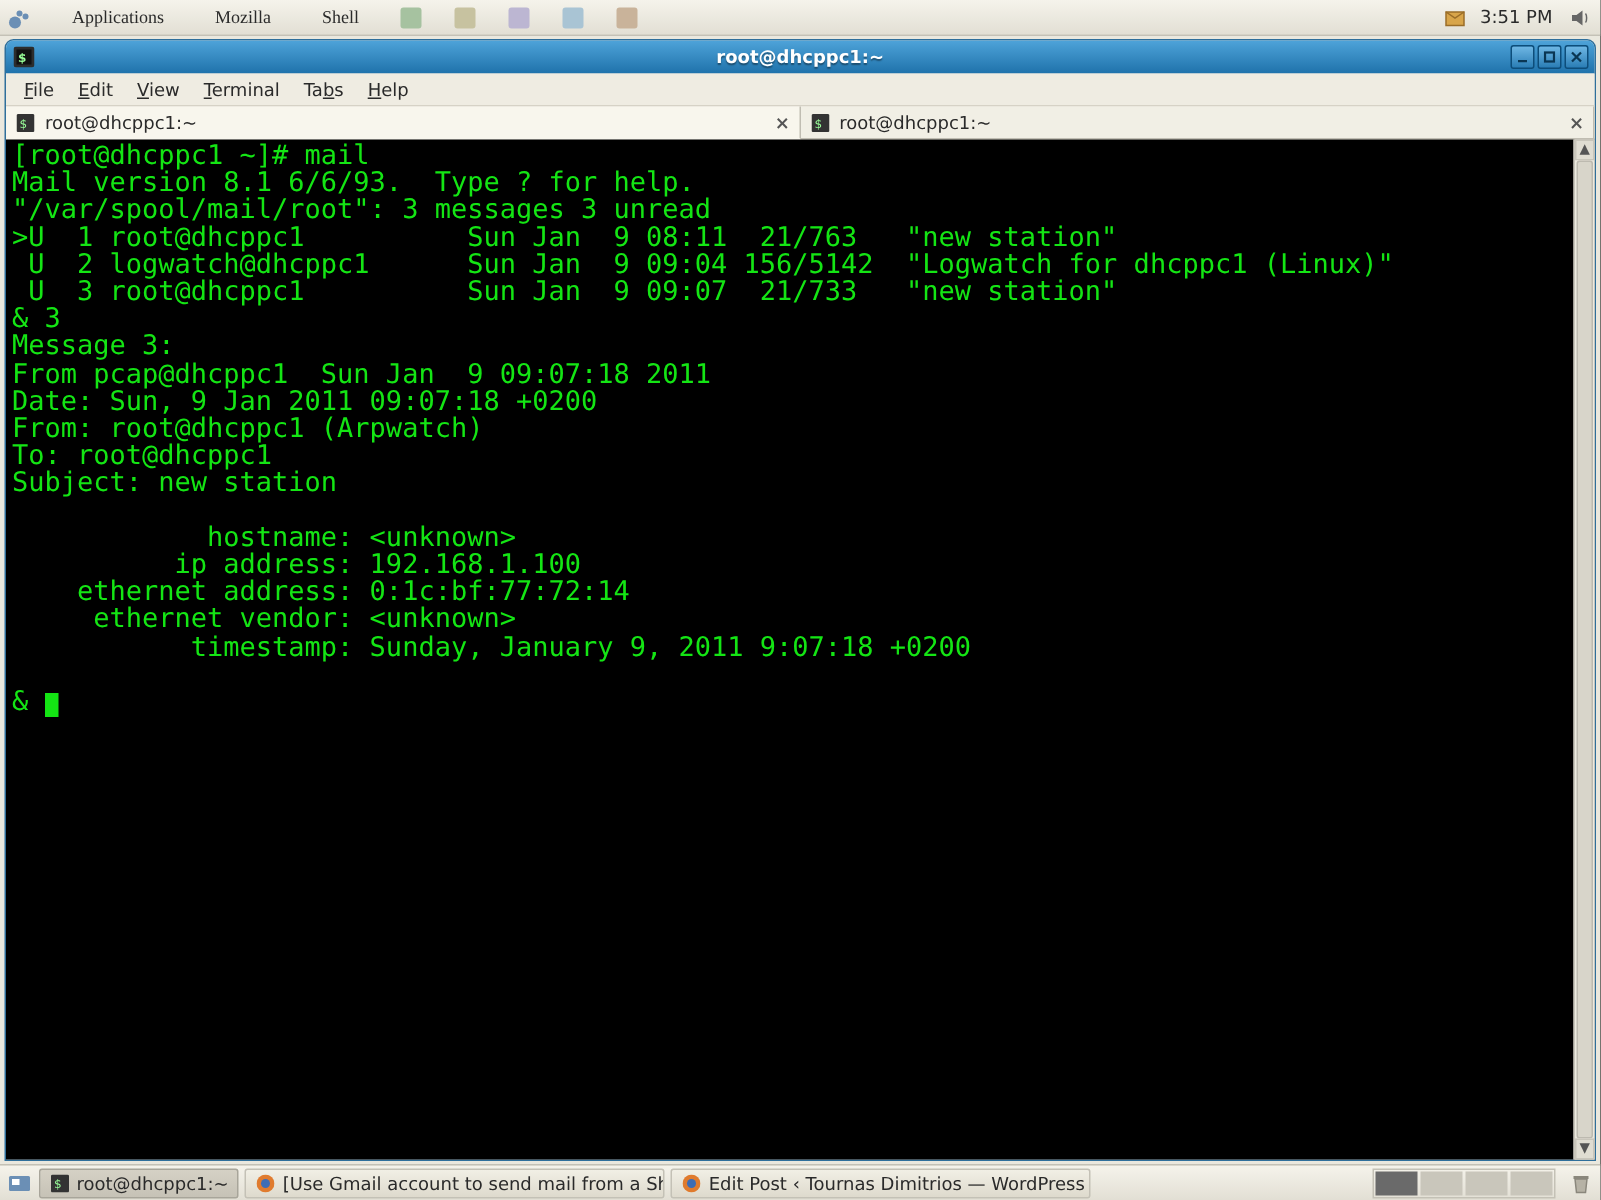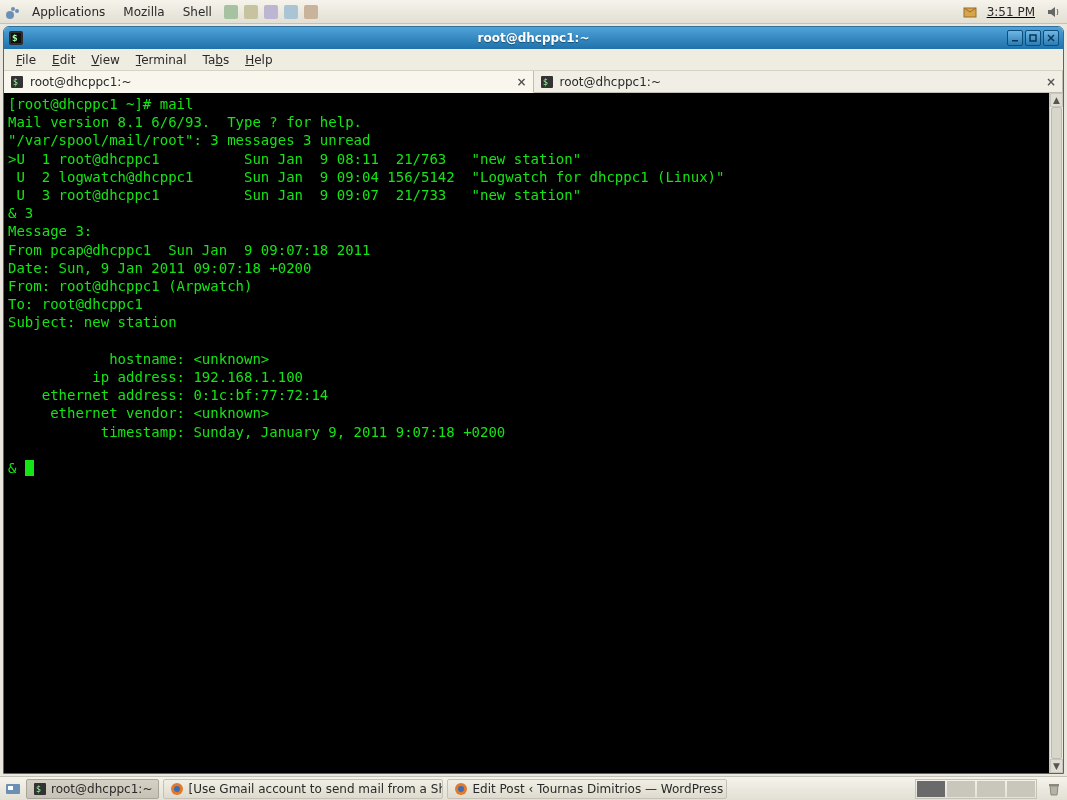--- a/index.html
+++ b/index.html
@@ -1,21 +1,21 @@
 <!DOCTYPE html>
 <html><head>
 <meta charset="utf-8">
 <style>
   * { margin: 0; padding: 0; box-sizing: border-box; }
   body { font-family: "DejaVu Sans", Arial, sans-serif; font-size: 12px; background: #eae8de; width: 1067px; height: 800px; overflow: hidden; position: relative; }
   
   
   .top-panel { height: 24px; background: linear-gradient(#f5f3eb, #e2dfd4); border-bottom: 1px solid #c4c1b6; display: flex; align-items: center; padding: 0 4px; }
-  .top-panel .left { display: flex; align-items: center; gap: 2px; }
-  .top-panel .right { margin-left: auto; display: flex; align-items: center; gap: 8px; text-decoration: underline; }
+  .top-panel .left { display: flex; align-items: center; gap: 18px; font-family: Liberation Serif, serif; }
+  .top-panel .right { margin-left: auto; display: flex; align-items: flex-start; gap: 8px; }
   .menu-item { padding: 2px 8px; cursor: pointer; color: #2a2a2a; }
   .panel-icon { width: 16px; height: 16px; display: inline-flex; align-items: center; justify-content: center; margin: 0 1px; }
   .clock { color: #2a2a2a; font-size: 12px; padding-right: 2px; }
 
   
   .window { position: absolute; top: 26px; left: 3px; right: 3px; bottom: 26px; border: 1px solid #2f6f9b; border-radius: 6px 6px 0 0; background: #eeece2; display: flex; flex-direction: column; }
   .titlebar { height: 22px; background: linear-gradient(#4ea3d9, #1f72ab); border-radius: 5px 5px 0 0; display: flex; align-items: center; color: #fff; font-weight: bold; padding: 0 4px; }
   .titlebar .title { position: absolute; left: 0; right: 0; text-align: center; font-size: 12px; text-shadow: 0 1px 1px rgba(0,0,0,.4); }
   .titlebar .app-icon { position: relative; z-index: 2; width: 16px; height: 16px; display: inline-flex; align-items: center; justify-content: center; }
   .win-controls { position: relative; z-index: 2; margin-left: auto; display: flex; gap: 2px; }
@@ -29,21 +29,21 @@
 
   
   .tabstrip { height: 22px; background: #e6e3d8; border-bottom: 1px solid #c0bdb2; display: flex; }
   .tab { flex: 1; display: flex; align-items: center; padding: 0 6px; border-right: 1px solid #c0bdb2; background: #f1efe5; color: #2a2a2a; cursor: pointer; gap: 6px; }
   .tab.active { background: #f8f6ed; border-bottom: 1px solid #f8f6ed; margin-bottom: -1px; }
   .tab .x { margin-left: auto; font-weight: bold; color: #555; cursor: pointer; }
   .tab .ticon { width: 14px; height: 14px; display: inline-flex; align-items: center; justify-content: center; }
 
   
   .term-wrap { flex: 1; display: flex; background: #000; }
-  .term { flex: 1; padding: 2px 4px; color: #14e514; font-family: "DejaVu Sans Mono", "Liberation Mono", monospace; font-size: 14px; line-height: 18.2px; white-space: pre; overflow: hidden; }
+  .term { flex: 1; padding: 2px 4px; color: #14e514; font-family: "DejaVu Sans Mono", "Liberation Mono", monospace; font-size: 18px; line-height: 18.2px; white-space: pre; overflow: hidden; }
   .term .cursor { display: inline-block; width: 9px; height: 16px; background: #14e514; vertical-align: text-bottom; }
   .scrollbar { width: 14px; background: #ece9df; border-left: 1px solid #c9c6bb; position: relative; }
   .scroll-arrow { height: 14px; background: #e0ddd2; border: 1px solid #c9c6bb; display: flex; align-items: center; justify-content: center; color: #555; font-size: 9px; cursor: pointer; }
   .scroll-track { position: absolute; top: 14px; bottom: 14px; left: 0; right: 0; background: #ece9df; }
   .scroll-thumb { position: absolute; left: 1px; right: 1px; top: 0; height: 100%; background: #d8d5ca; border: 1px solid #bdbab0; border-radius: 2px; cursor: pointer; }
   .scroll-arrow.bottom { position: absolute; bottom: 0; left:0; right:0; }
 
   
   .bottom-panel { position: absolute; left: 0; right: 0; bottom: 0; height: 24px; background: linear-gradient(#f5f3eb, #e2dfd4); border-top: 1px solid #c4c1b6; display: flex; align-items: center; padding: 0 4px; gap: 4px; }
   .task { height: 20px; display: flex; align-items: center; gap: 4px; padding: 0 6px; background: linear-gradient(#f1efe5, #dedacd); border: 1px solid #c4c1b6; border-radius: 2px; max-width: 280px; overflow: hidden; white-space: nowrap; text-overflow: ellipsis; color: #2a2a2a; cursor: pointer; }

